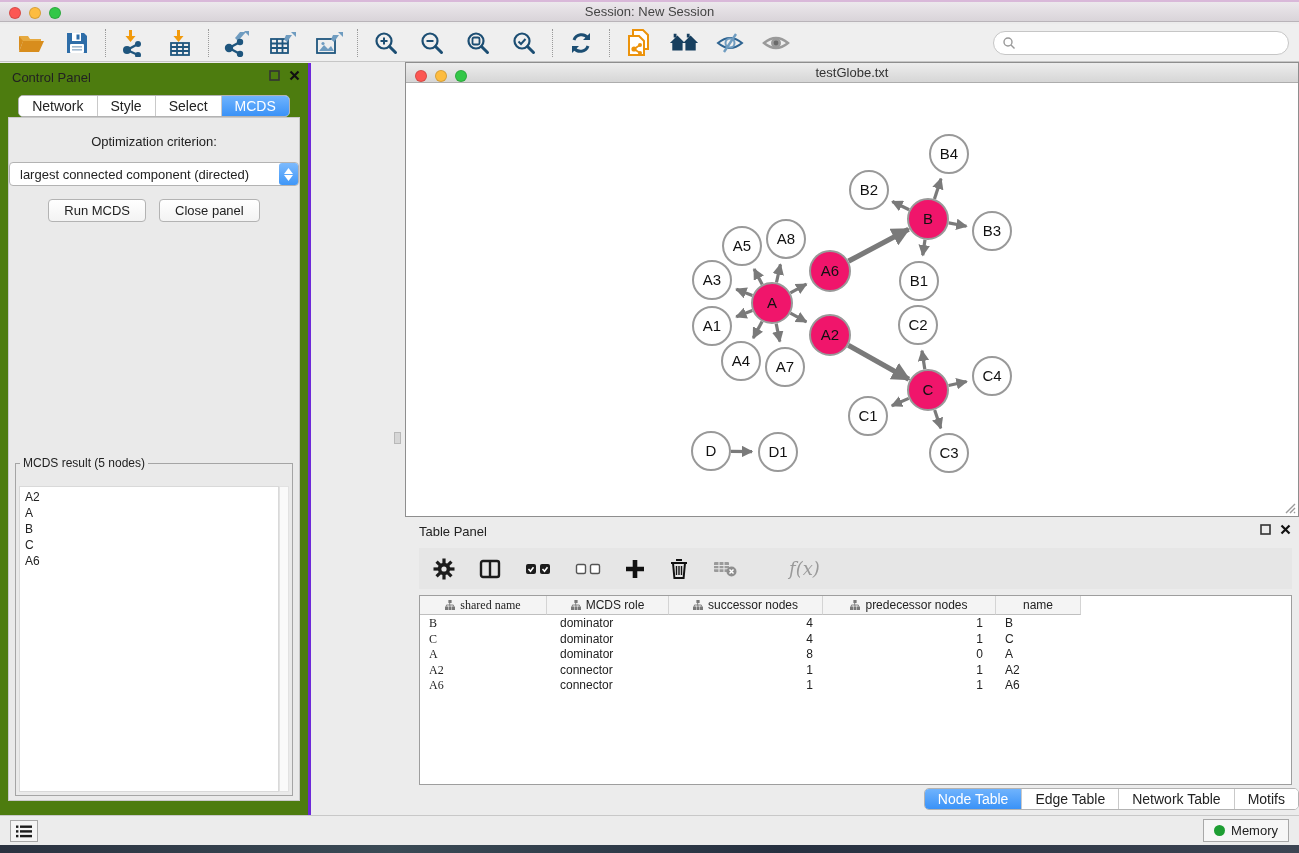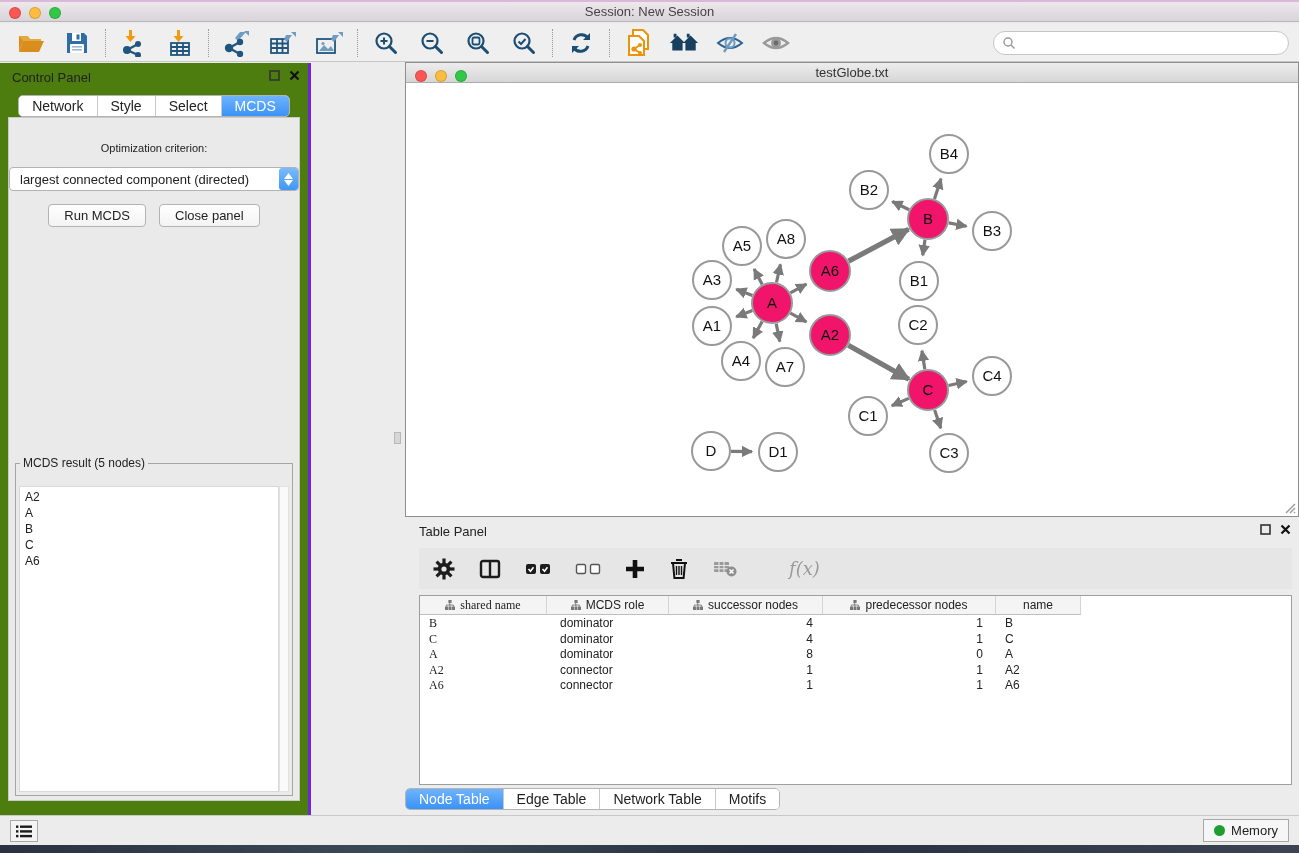--- a/index.html
+++ b/index.html
@@ -30,21 +30,21 @@
     background:#4d7c0f; border-right:3px solid #6d28d9; }
   .panel-head { position:absolute; top:7px; left:12px; font-size:13px; color:#222; }
   .panel-icons { position:absolute; top:7px; right:8px; display:flex; gap:9px; align-items:center; }
   .cp-tabs { position:absolute; top:32px; left:0; right:0; display:flex; justify-content:center; }
   .segmented { display:inline-flex; background:#fff; border:1px solid #b3b3b3; border-radius:5px; overflow:hidden; height:22px; }
   .segment { padding:2px 13px; font-size:14px; display:flex; align-items:center; border-left:1px solid #c9c9c9; background:#fff; color:#222; }
   .segment:first-child { border-left:none; }
   .segment.active { background:linear-gradient(#6fb3fd,#3a92f7); color:#fff; }
   .cp-content { position:absolute; left:8px; right:8px; top:54px; height:684px;
     background:#eaeaea; border:1px solid #c9c9c9; }
-  .opt-label { text-align:center; margin-top:24px; font-size:11px; }
+  .opt-label { text-align:center; margin-top:16px; font-size:13px; }
   .select-row { display:flex; justify-content:center; margin-top:13px; }
   .mac-select { width:314px; height:24px; background:#fff; border:1px solid #b3b3b3; border-radius:4px;
     display:flex; align-items:center; position:relative; }
   .mac-select .sel-text { padding-left:10px; font-size:13px; flex:1; }
   .mac-select .stepper { width:19px; height:22px; border-radius:3px; margin-right:0;
     background:linear-gradient(#7cbafd,#3f97f8); display:flex; flex-direction:column; align-items:center; justify-content:center; gap:1px; }
   .stepper svg { display:block; }
   .btn-row { display:flex; justify-content:center; gap:13px; margin-top:13px; }
   .mac-btn { background:linear-gradient(#ffffff,#f3f3f3); border:1px solid #b3b3b3; border-radius:4px;
     padding:3px 15px; font-size:13px; font-family:"Liberation Sans",sans-serif; color:#222; }
@@ -76,21 +76,21 @@
   .thead { display:flex; height:19px; }
   .th { background:#f4f4f4; border-right:1px solid #d4d4d4; border-bottom:1px solid #bfbfbf;
     font-size:12px; display:flex; align-items:center; justify-content:center; gap:5px; }
   .th-fill { flex:1; background:#fff; }
   .trow { display:flex; height:15.6px; font-size:12px; }
   .td { padding-top:1px; white-space:nowrap; overflow:hidden; }
   .c0 { width:127px;font-family:Liberation Serif, serif; } .c1 { width:122px; } .c2 { width:154px; } .c3 { width:173px; } .c4 { width:85px; }
   .td.c0 { padding-left:9px; } .td.c1 { padding-left:13px; }
   .td.c2 { text-align:right; padding-right:10px; } .td.c3 { text-align:right; padding-right:13px; }
   .td.c4 { padding-left:9px; }
-  .tp-tabs { position:absolute; left:0; right:0; bottom:5px; display:flex; justify-content:flex-start; }
+  .tp-tabs { position:absolute; left:0; right:0; bottom:5px; display:flex; justify-content:flex-end; }
 
   
   .statusbar { position:absolute; left:0; top:815px; right:0; height:30px; background:#ececec;
     border-top:1px solid #c8c8c8; }
   .list-btn { position:absolute; left:10px; top:4px; width:28px; height:22px; background:#f4f4f4;
     border:1px solid #a8a8a8; display:flex; align-items:center; justify-content:center; }
   .memory-btn { position:absolute; right:10px; top:3px; height:23px; background:#f6f6f6;
     border:1px solid #a8a8a8; display:flex; align-items:center; gap:6px; padding:0 10px; font-size:13px; }
   .mem-dot { width:11px; height:11px; border-radius:50%; background:#1e9e33; }
   .desktop-strip { position:absolute; left:0; bottom:0; right:0; height:8px;

